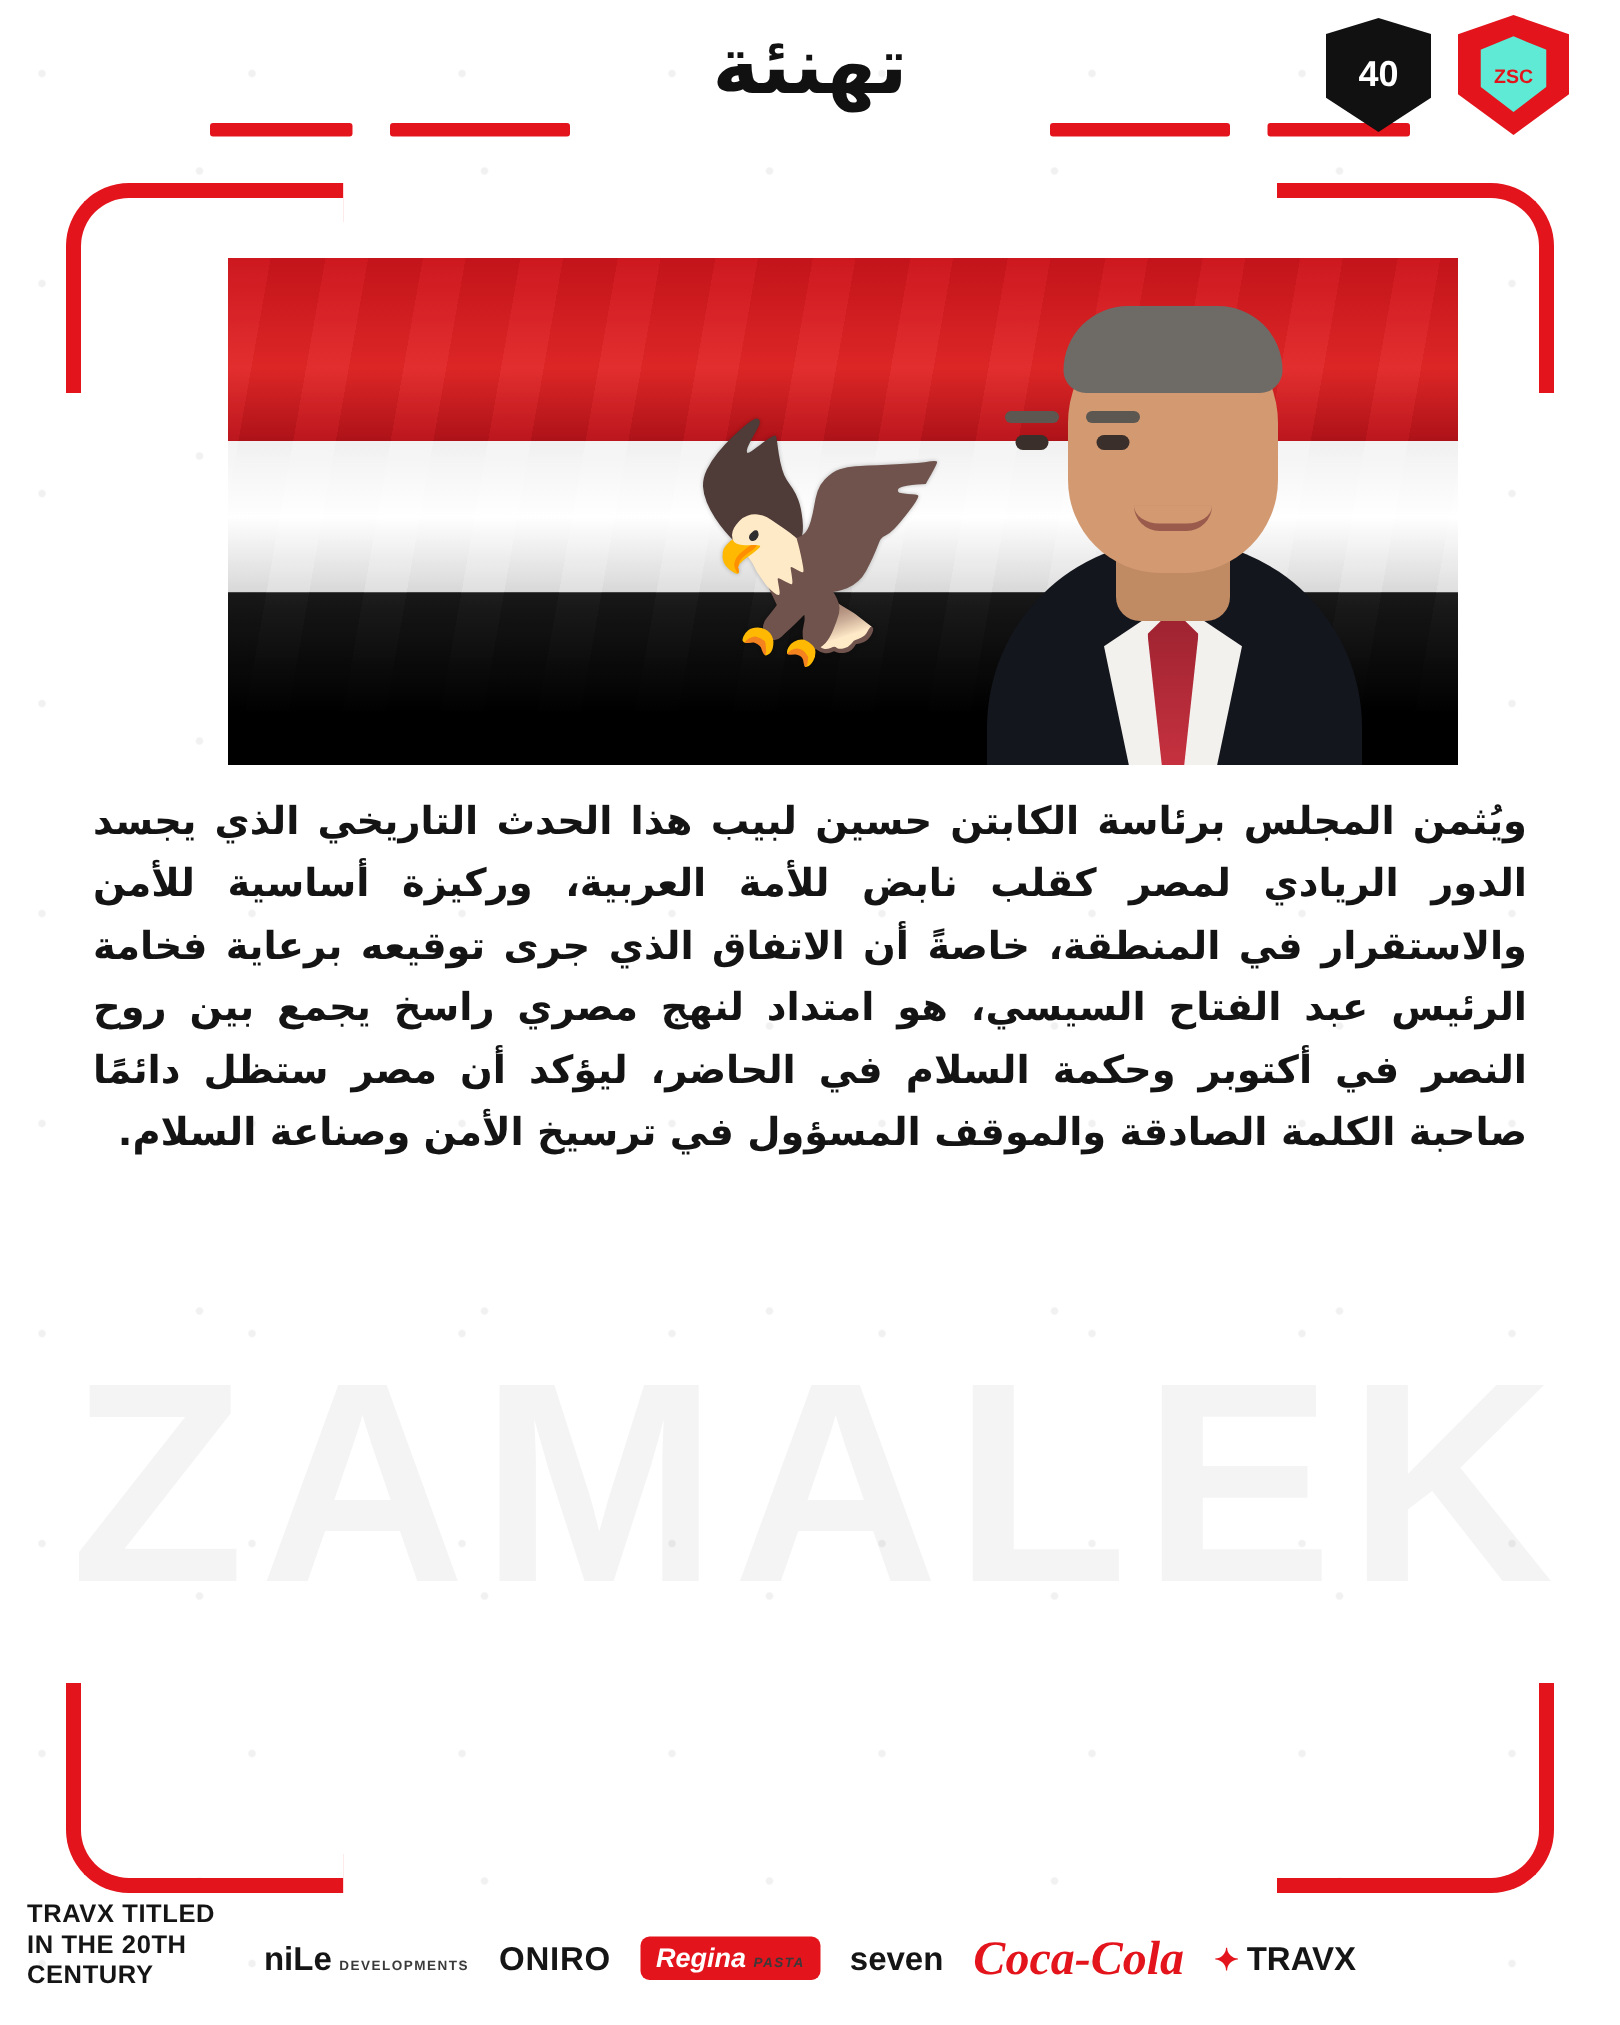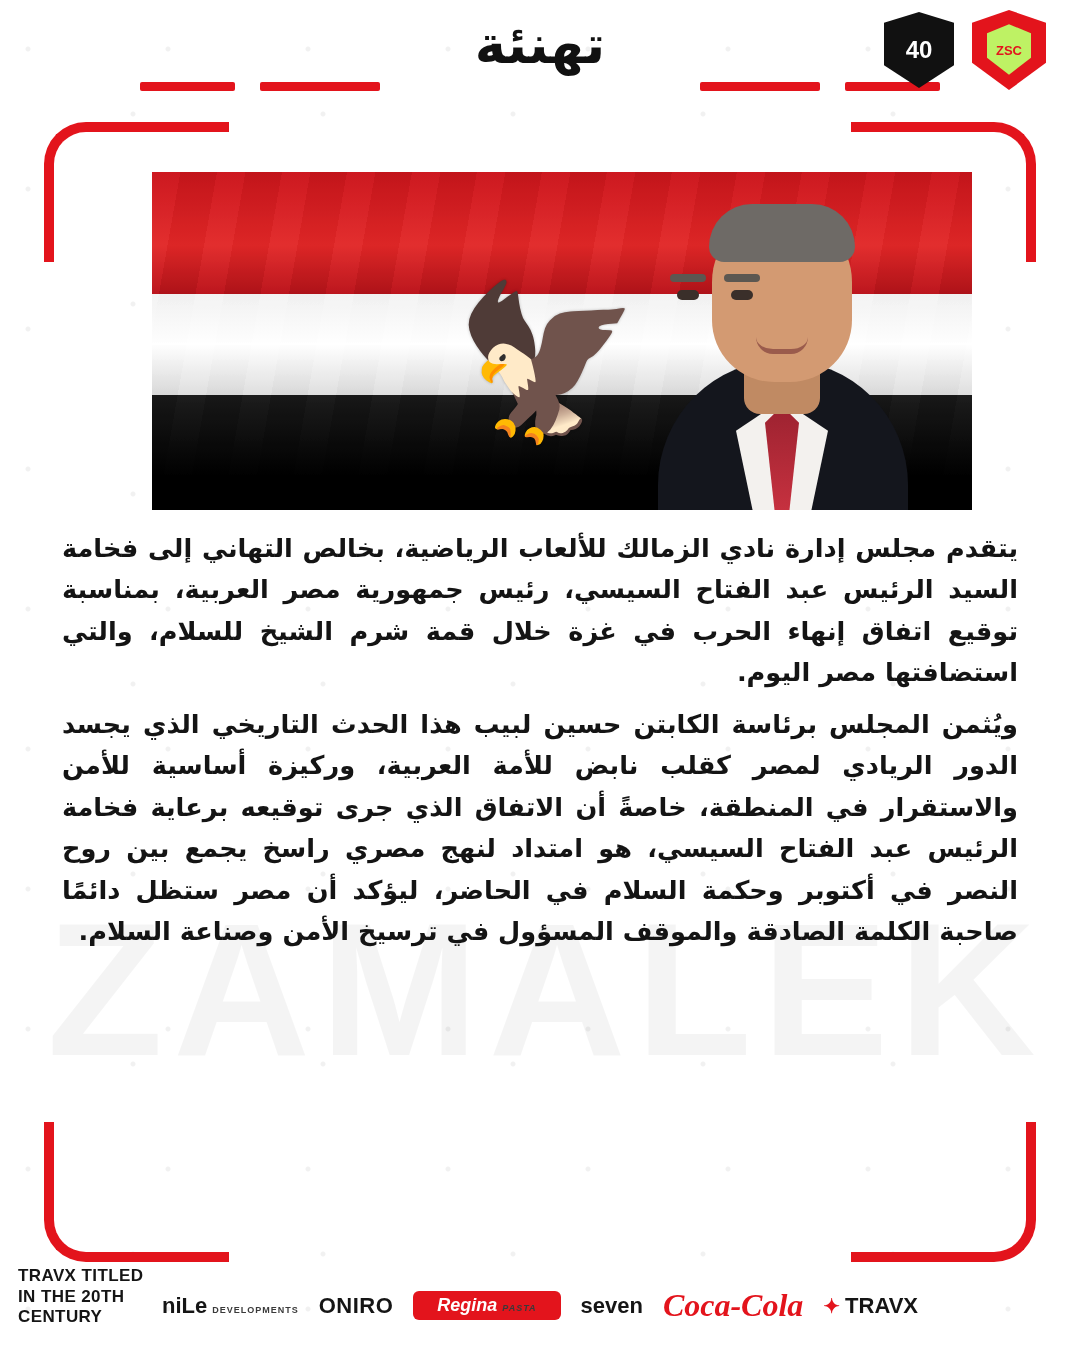--- a/index.html
+++ b/index.html
@@ -86,21 +86,21 @@
   .club-crest {
     position: absolute;
     top: 10px; right: 34px;
     width: 74px; height: 80px;
     background: #e3141c;
     clip-path: polygon(50% 0%, 100% 16%, 100% 66%, 50% 100%, 0% 66%, 0% 16%);
     display: flex; align-items: center; justify-content: center;
   }
   .club-crest .inner {
     width: 50px; height: 56px;
-    background: #bef264;
+    background: #5eead4;
     clip-path: polygon(50% 4%, 94% 20%, 94% 64%, 50% 94%, 6% 64%, 6% 20%);
     display: flex; align-items: center; justify-content: center;
     color: #e3141c; font-weight: 900; font-size: 13px;
     font-family: "Liberation Sans", sans-serif;
   }
 
   
   .corner {
     position: absolute;
     border: 10px solid #e3141c;
@@ -264,21 +264,21 @@
   }
   .sponsor .sub {
     font-size: 9px;
     letter-spacing: 1px;
     font-weight: 700;
     color: #3a3a3a;
   }
   .sponsor.regina {
     background: #e3141c;
     color: #fff;
-    padding: 4px 24px;
+    padding: 4px 10px;
     border-radius: 6px;
     font-style: italic;
     font-size: 18px;
   }
   .sponsor.cola {
     color: #e3141c;
     font-style: italic;
     font-size: 32px;
     font-family: "Liberation Serif", serif;
   }
@@ -328,21 +328,20 @@
     <div class="hair"></div>
     <div class="brow-l"></div>
     <div class="brow-r"></div>
     <div class="eye-l"></div>
     <div class="eye-r"></div>
     <div class="mouth"></div>
   </div>
 </div>
 
 <div class="body-text">
-  <p>يتقدم مجلس إدارة نادي الزمالك للألعاب الرياضية، بخالص التهاني إلى فخامة السيد الرئيس عبد الفتاح السيسي، رئيس جمهورية مصر العربية، بمناسبة توقيع اتفاق إنهاء الحرب في غزة خلال قمة شرم الشيخ للسلام، والتي استضافتها مصر اليوم.</p>
   <p>ويُثمن المجلس برئاسة الكابتن حسين لبيب هذا الحدث التاريخي الذي يجسد الدور الريادي لمصر كقلب نابض للأمة العربية، وركيزة أساسية للأمن والاستقرار في المنطقة، خاصةً أن الاتفاق الذي جرى توقيعه برعاية فخامة الرئيس عبد الفتاح السيسي، هو امتداد لنهج مصري راسخ يجمع بين روح النصر في أكتوبر وحكمة السلام في الحاضر، ليؤكد أن مصر ستظل دائمًا صاحبة الكلمة الصادقة والموقف المسؤول في ترسيخ الأمن وصناعة السلام.</p>
 </div>
 
 <div class="footer-tagline">
   <div>TRAVX TITLED</div>
   <div>IN THE 20TH</div>
   <div>CENTURY</div>
 </div>
 
 <div class="sponsors">

